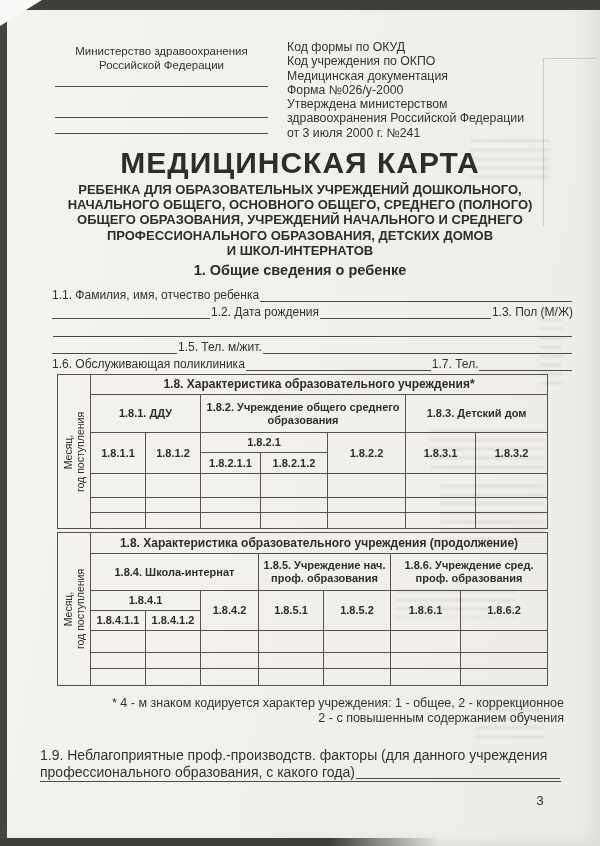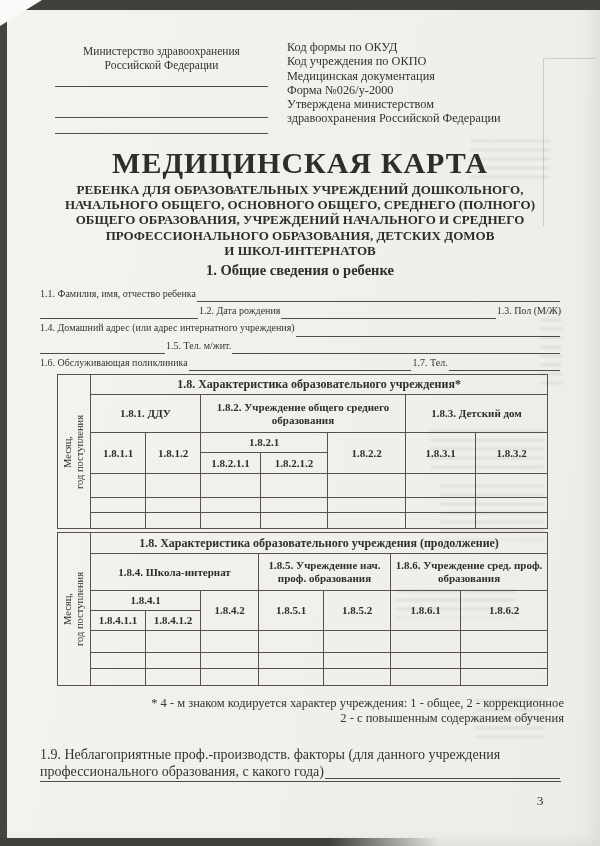--- a/index.html
+++ b/index.html
@@ -1,18 +1,18 @@
 <!DOCTYPE html>
 <html><head>
 <meta charset="utf-8">
 <style>
   html,body{margin:0;padding:0;background:#888;}
   .scan{position:relative;width:600px;height:846px;margin:0 auto;overflow:hidden;
         background:linear-gradient(100deg,#f4f3ef 0%,#f1f0ec 45%,#edece8 100%);
-        font-family:Liberation Serif, serif;color:#34332e;
+        font-family:Liberation Sans, sans-serif;color:#34332e;
         box-shadow:inset -10px 0 18px rgba(90,90,80,0.07), inset 0 -6px 12px rgba(90,90,80,0.05);}
   .edge{position:absolute;z-index:2;}
   .edge-top{left:0;top:0;width:600px;height:10px;background:#403f3a;}
   .edge-left{left:0;top:20px;width:7px;height:826px;background:#45443e;}
   .edge-bottom{left:0;bottom:0;width:440px;height:8px;
         background:linear-gradient(90deg,#403f3a 75%,rgba(64,63,58,0));}
   .corner-fold{position:absolute;left:0;top:0;z-index:3;width:0;height:0;
         border-top:26px solid #fafaf8;border-right:42px solid transparent;}
   .bleed{position:absolute;z-index:1;filter:blur(1px);pointer-events:none;
         background:repeating-linear-gradient(180deg,rgba(118,116,128,0.14) 0 2px,transparent 2px 9px);}
@@ -22,21 +22,21 @@
   
   .hdr-left{left:55px;top:44px;width:213px;font-size:11.5px;line-height:14px;}
   .hdr-left .rule{position:absolute;left:0;right:0;border-bottom:1px solid #4c4b45;}
   .hdr-left .cap{position:absolute;left:0;right:0;top:46px;font-size:11.5px;text-align:center;}
   .hdr-right{left:287px;top:40px;width:280px;font-size:12.3px;line-height:14.3px;}
   
   .title{left:0;top:146px;width:600px;font-size:30px;font-weight:bold;letter-spacing:1px;text-align:center;color:#2e2d28;}
   .subtitle{left:20px;top:182px;width:560px;font-size:13px;font-weight:bold;line-height:15.2px;text-align:center;color:#2e2d28;}
   .secthead{left:0;top:262px;width:600px;font-size:14.5px;font-weight:bold;text-align:center;color:#2e2d28;}
   
-  .fields{left:40px;top:288px;width:521px;font-size:10px;}
+  .fields{left:52px;top:288px;width:521px;font-size:12px;}
   .fline{display:flex;height:17.2px;white-space:nowrap;}
   .fline .t{flex:0 0 auto;}
   .fill{flex:1 1 auto;border-bottom:1px solid #4c4b45;margin:0 1px 3px 1px;}
   .fill2{flex:2 1 auto;border-bottom:1px solid #4c4b45;margin:0 1px 3px 1px;}
   .wf160{flex:0 0 158px;border-bottom:1px solid #4c4b45;margin:0 1px 3px 0;}
   .wf125{flex:0 0 125px;border-bottom:1px solid #4c4b45;margin:0 1px 3px 0;}
   
   .tbl{border-collapse:collapse;table-layout:fixed;width:490px;}
   .tbl td{border:1px solid #55534c;padding:1px 3px;text-align:center;vertical-align:middle;
           font-size:11px;font-weight:bold;color:#2f2e29;line-height:13px;overflow:hidden;}
@@ -81,20 +81,21 @@
     <div class="rule" style="top:89px"></div>
   </div>
 
   <div class="abs hdr-right">
     <div>Код формы по ОКУД</div>
     <div>Код учреждения по ОКПО</div>
     <div>Медицинская документация</div>
     <div>Форма №026/у-2000</div>
     <div>Утверждена министерством</div>
     <div>здравоохранения Российской Федерации</div>
+    <div>от 3 июля 2000 г. №241</div>
   </div>
 
   <div class="abs title">МЕДИЦИНСКАЯ КАРТА</div>
   <div class="abs subtitle">
     <div>РЕБЕНКА ДЛЯ ОБРАЗОВАТЕЛЬНЫХ УЧРЕЖДЕНИЙ ДОШКОЛЬНОГО,</div>
     <div>НАЧАЛЬНОГО ОБЩЕГО, ОСНОВНОГО ОБЩЕГО, СРЕДНЕГО (ПОЛНОГО)</div>
     <div>ОБЩЕГО ОБРАЗОВАНИЯ, УЧРЕЖДЕНИЙ НАЧАЛЬНОГО И СРЕДНЕГО</div>
     <div>ПРОФЕССИОНАЛЬНОГО ОБРАЗОВАНИЯ, ДЕТСКИХ ДОМОВ</div>
     <div>И ШКОЛ-ИНТЕРНАТОВ</div>
   </div>
@@ -105,21 +106,20 @@
       <span class="t">1.1. Фамилия, имя, отчество ребенка</span>
       <span class="fill"></span>
     </div>
     <div class="fline">
       <span class="wf160"></span>
       <span class="t">1.2. Дата рождения</span>
       <span class="fill"></span>
       <span class="t">1.3. Пол (М/Ж)</span>
     </div>
     <div class="fline">
-      <span class="t">1.4. Домашний адрес (или адрес интернатного учреждения)</span>
       <span class="fill"></span>
     </div>
     <div class="fline">
       <span class="wf125"></span>
       <span class="t">1.5. Тел. м/жит.</span>
       <span class="fill"></span>
     </div>
     <div class="fline">
       <span class="t">1.6. Обслуживающая поликлиника</span>
       <span class="fill2"></span>

